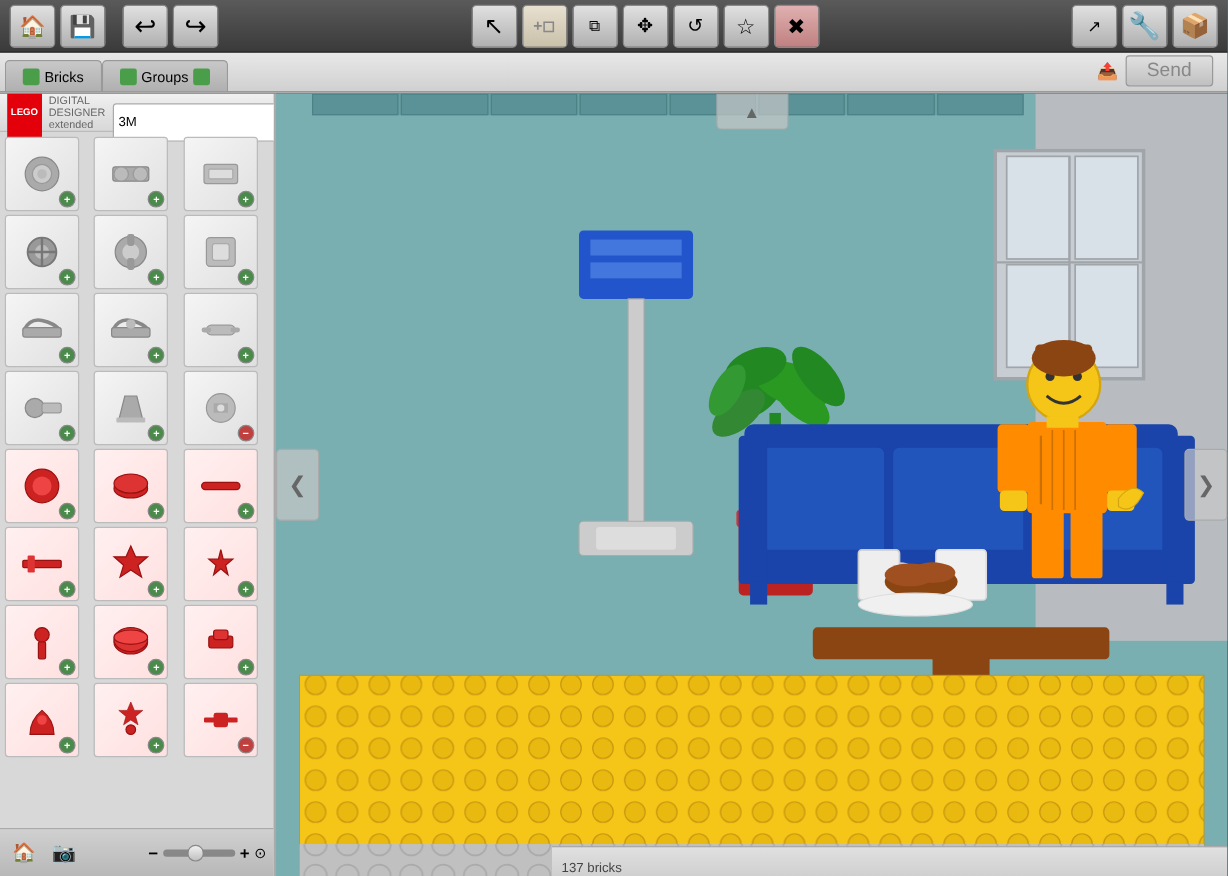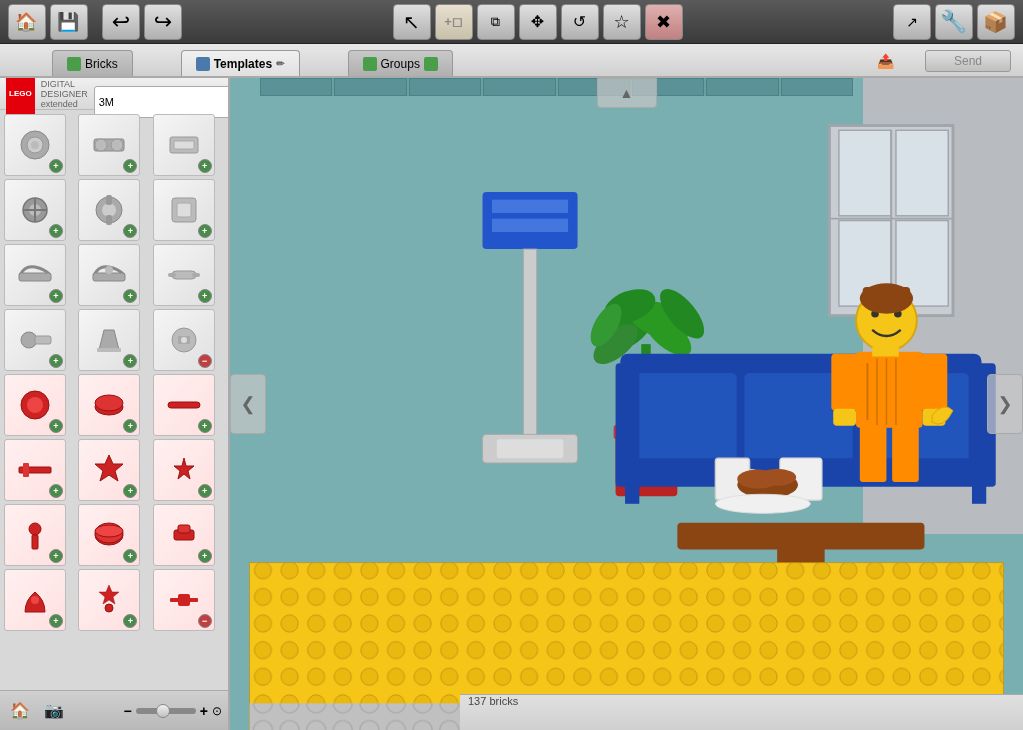--- a/index.html
+++ b/index.html
@@ -52,21 +52,20 @@
       background: linear-gradient(to bottom, #c8c8c8, #b0b0b0);
       border: 1px solid #999;
       border-bottom: none;
       border-radius: 4px 4px 0 0;
       font-size: 12px;
       cursor: pointer;
       display: flex;
       align-items: center;
       gap: 4px;
       height: 26px;
-      margin-left: 48px;
     }
     .nav-tab.active {
       background: linear-gradient(to bottom, #f0f0f0, #e0e0e0);
       font-weight: bold;
     }
     .tab-icon {
       width: 14px;
       height: 14px;
       border-radius: 2px;
     }
@@ -76,28 +75,27 @@
 
     .nav-tab-send {
       margin-left: auto;
       display: flex;
       align-items: center;
       gap: 6px;
       padding-right: 8px;
       padding-bottom: 4px;
     }
     .send-btn {
-      padding: 3px 28px;
+      padding: 3px 17px;
       background: linear-gradient(to bottom, #e0e0e0, #c0c0c0);
       border: 1px solid #999;
       border-radius: 3px;
-      font-size: 12px;
+      font-size: 16px;
       cursor: pointer;
       color: #888;
-      margin-left: 24px;
     }
 
     
     #main {
       flex: 1;
       display: flex;
       overflow: hidden;
     }
 
     
@@ -317,24 +315,24 @@
       position: absolute;
       top: 0;
       left: 0;
       width: 100%;
       height: 100%;
       pointer-events: none;
     }
 
     
     #status-bar {
-      height: 36px;
+      height: 25px;
       background: linear-gradient(to bottom, #e0e0e0, #d0d0d0);
       display: flex;
-      align-items: flex-start;
+      align-items: flex-end;
       padding: 0 8px;
       font-size: 11px;
       color: #444;
       border-top: 1px solid #aaa;
       position: absolute;
       bottom: 0;
       left: 230px;
       right: 0;
     }
 
@@ -385,25 +383,20 @@
   <div class="toolbar-btn">
     <span style="font-size:20px;">📦</span>
   </div>
 </div>
 
 <div id="nav-tabs">
   <div class="nav-tab">
     <div class="tab-icon tab-bricks-icon"></div>
     <span>Bricks</span>
   </div>
-  <div class="nav-tab active">
-    <div class="tab-icon tab-templates-icon"></div>
-    <span>Templates</span>
-    <span style="font-size:10px;color:#666;">✏</span>
-  </div>
   <div class="nav-tab">
     <div class="tab-icon tab-groups-icon"></div>
     <span>Groups</span>
     <div class="tab-icon" style="background:#4a9e4a;width:14px;height:14px;border-radius:2px;"></div>
   </div>
   <div class="nav-tab-send">
     <span style="font-size:14px;color:#888;">📤</span>
     <button class="send-btn">Send</button>
   </div>
 </div>

